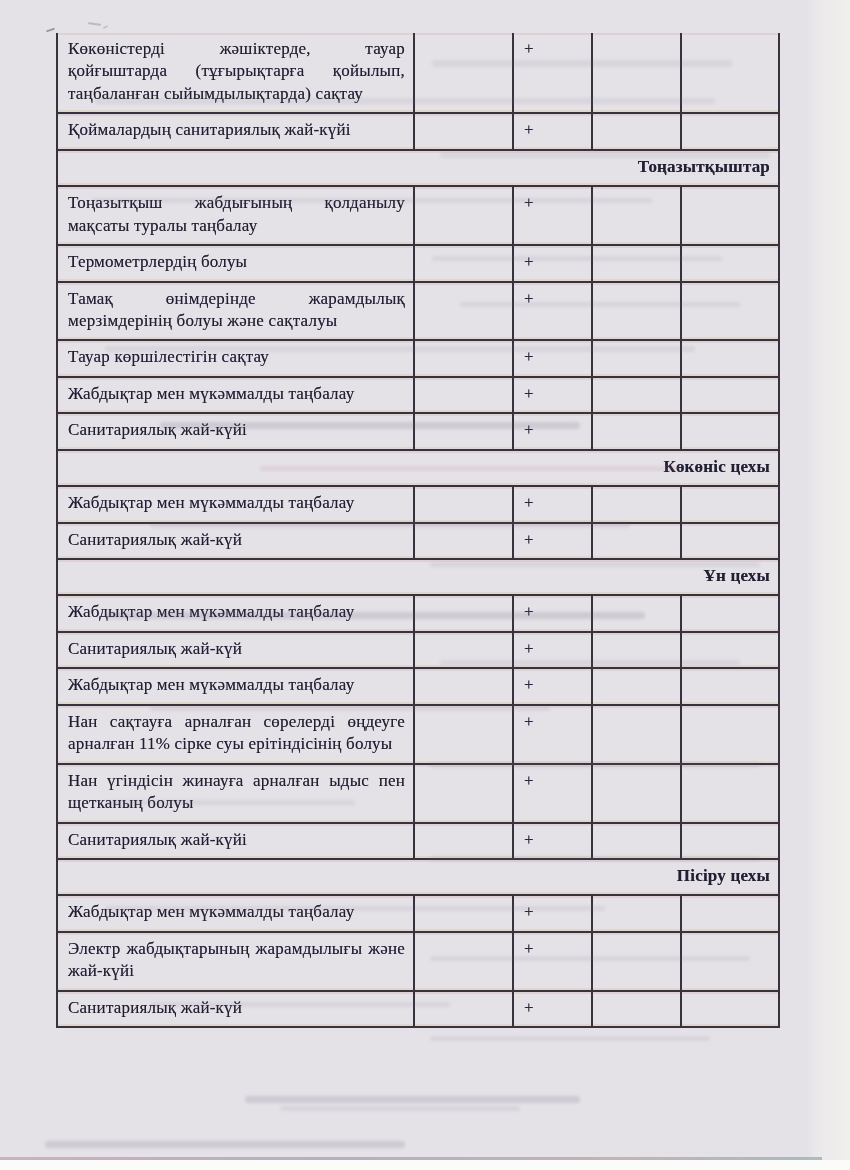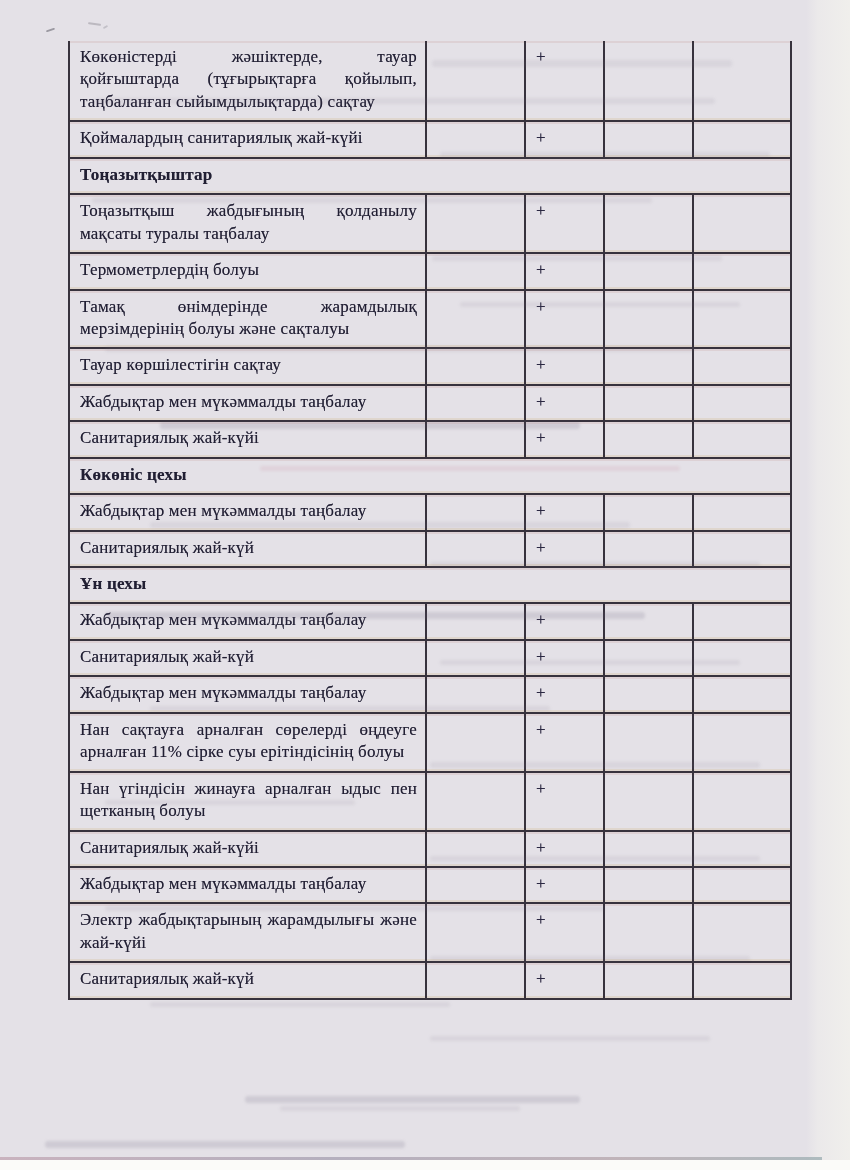--- a/index.html
+++ b/index.html
@@ -12,46 +12,46 @@
     width: 850px;
     height: 1170px;
     overflow: hidden;
     background: linear-gradient(90deg, #e4e1e7 0px, #e4e1e7 806px, #ebe9ea 818px, #f0efec 850px);
     font-family: "Liberation Serif", "DejaVu Serif", serif;
     color: #211f33;
   }
   
   table.checklist {
     position: absolute;
-    left: 68px;
+    left: 56px;
     top: 33px;
     width: 722px;
     border-collapse: collapse;
     table-layout: fixed;
-    margin-top: 8px;
   }
   table.checklist td {
     border: 2px solid #37323d;
     vertical-align: top;
     padding: 5px 8px 7px 10px;
     font-size: 17px;
     line-height: 1.32;
     letter-spacing: 0.2px;
     
     box-shadow: inset 0 2px 0 rgba(170, 70, 60, 0.10), inset 0 -2px 0 rgba(200, 150, 60, 0.14);
     text-shadow: 0 0 0.5px rgba(25, 22, 48, 0.55);
   }
   table.checklist tr:first-child td { border-top: none; }
   td.label-cell {
     text-align: justify;
     height: 22px;
   }
   td.section-cell {
     font-weight: bold;
     height: 22px;
+    text-align: right;
   }
   td.check-cell {
     padding-left: 12px;
     font-size: 17px;
     color: #2a2742;
   }
   
   .artifact {
     position: absolute;
     pointer-events: none;
@@ -209,20 +209,23 @@
     <td class="check-cell">+</td>
     <td class="check-cell"></td>
     <td class="check-cell"></td>
   </tr>
         <tr>
     <td class="label-cell">Санитариялық жай-күйі</td>
     <td class="check-cell"></td>
     <td class="check-cell">+</td>
     <td class="check-cell"></td>
     <td class="check-cell"></td>
+  </tr>
+        <tr>
+    <td class="section-cell" colspan="5">Пісіру цехы</td>
   </tr>
         <tr>
     <td class="label-cell">Жабдықтар мен мүкәммалды таңбалау</td>
     <td class="check-cell"></td>
     <td class="check-cell">+</td>
     <td class="check-cell"></td>
     <td class="check-cell"></td>
   </tr>
         <tr>
     <td class="label-cell">Электр жабдықтарының жарамдылығы және жай-күйі</td>

